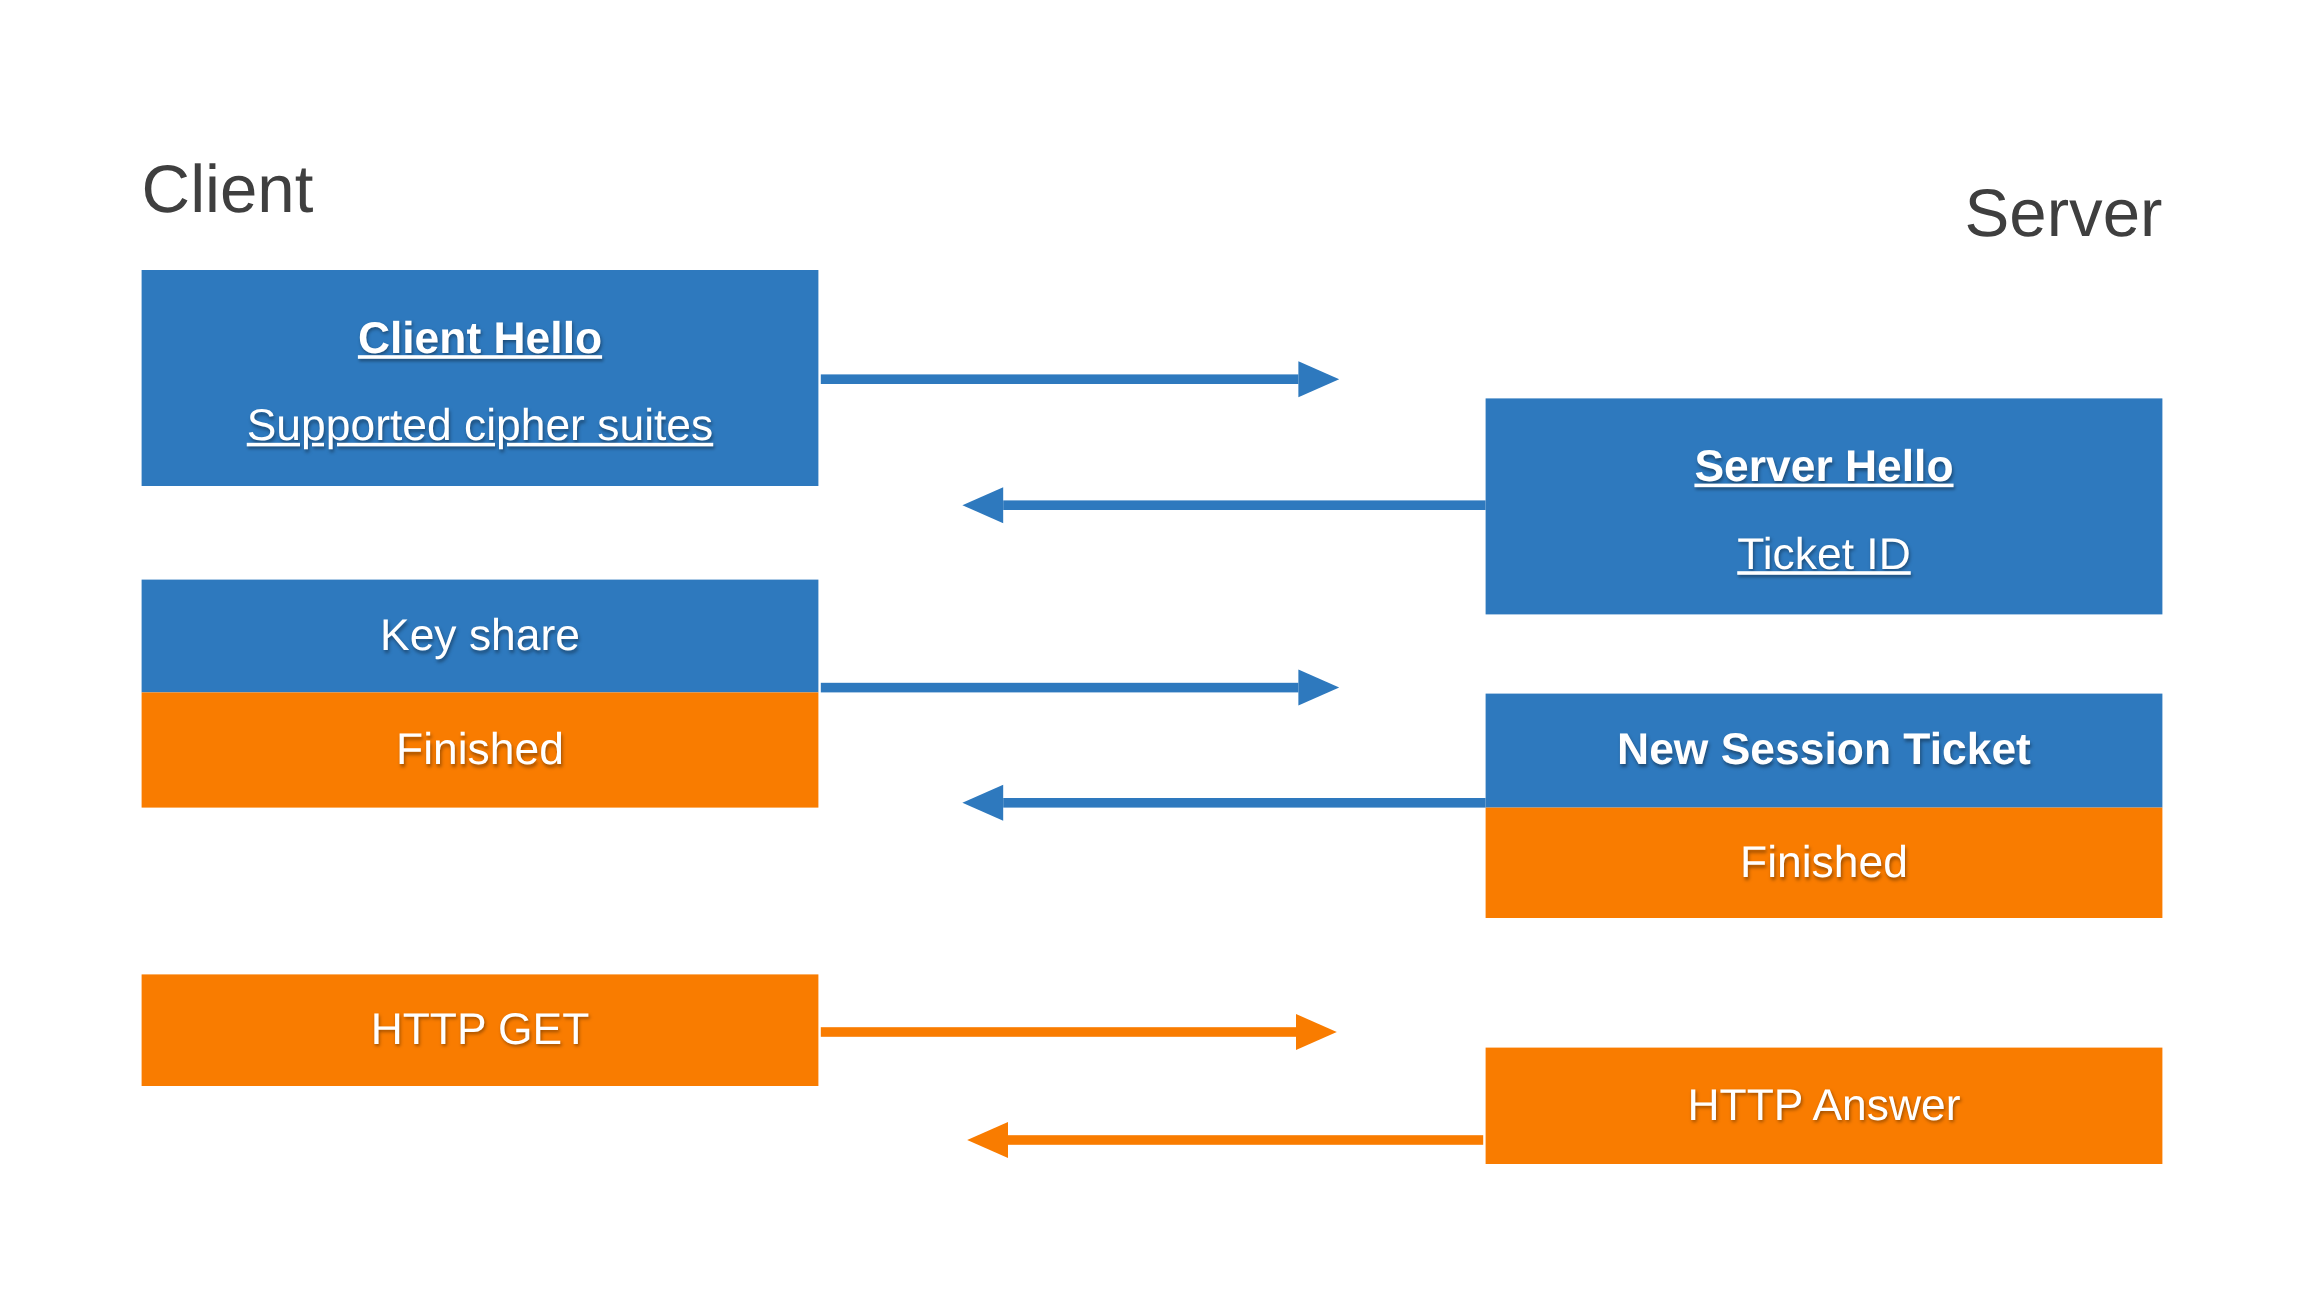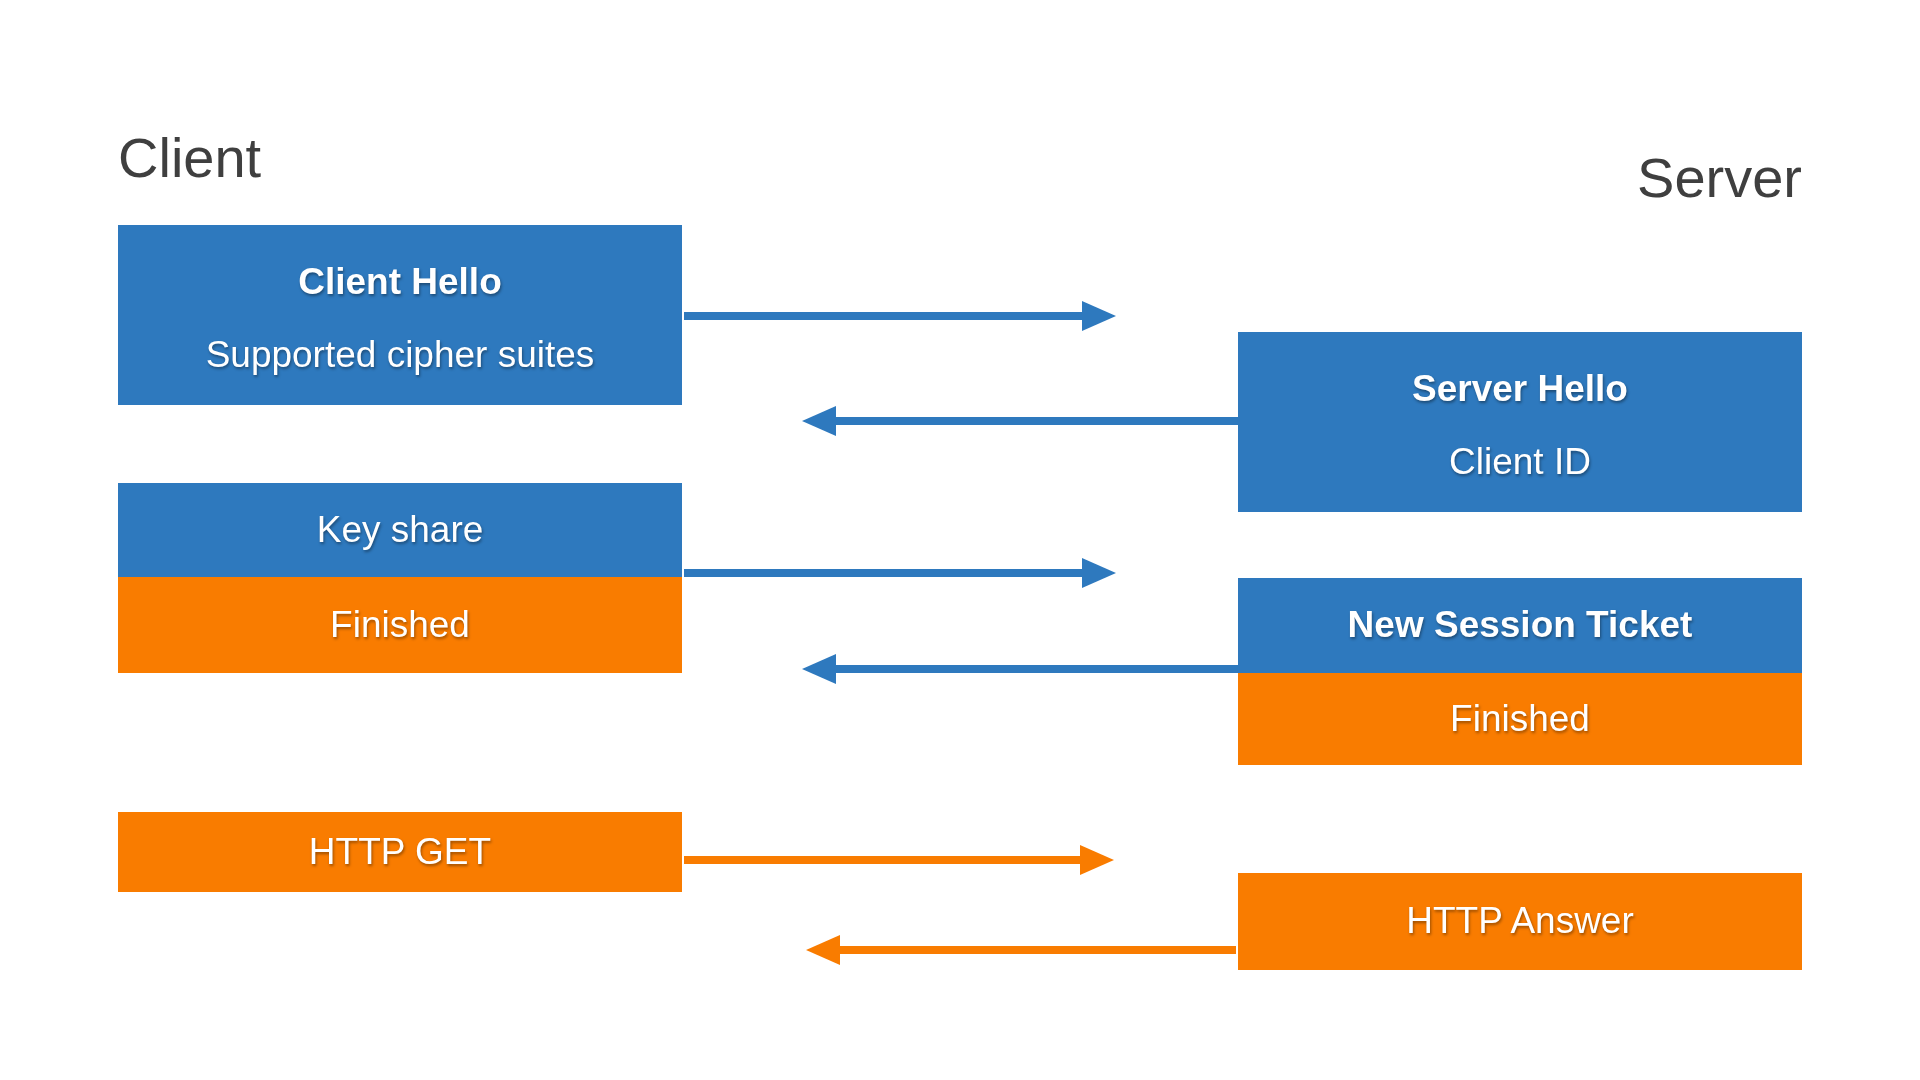--- a/index.html
+++ b/index.html
@@ -15,21 +15,21 @@
   .actor-label{
     position:absolute;top:124px;font-size:56px;color:var(--c-actor);line-height:1.2;
   }
   .actor-client{left:118px;}
   .actor-server{right:118px;margin-top:20px;}
   .msg-box{
     position:absolute;width:564px;display:flex;flex-direction:column;
     align-items:center;justify-content:center;box-sizing:border-box;
     color:#ffffff;text-align:center;
   }
-  .msg-box.two-line{gap:30px;padding-top:8px;}
+  .msg-box.two-line{gap:30px;padding-top:8px;text-decoration:underline;}
   .blue-fill{background:var(--c-blue);}
   .orange-fill{background:var(--c-orange);}
   .col-left{left:118px;}
   .col-right{left:1238px;}
   .box-title{font-size:37px;font-weight:700;line-height:1.15;text-shadow:1px 2px 3px rgba(0,0,0,0.38);}
   .box-sub,.box-label{font-size:37px;font-weight:400;line-height:1.15;text-shadow:1px 2px 3px rgba(0,0,0,0.38);}
   .box-label.bold{font-weight:700;}
   .arrow{position:absolute;height:8px;background:currentColor;}
   .arrow.blue{color:var(--c-blue);}
   .arrow.orange{color:var(--c-orange);}
@@ -52,41 +52,41 @@
   <div class="actor-label actor-server">Server</div>
 
   <div class="msg-box two-line blue-fill col-left" style="top:225px;height:180px;">
     <div class="box-title">Client Hello</div>
     <div class="box-sub">Supported cipher suites</div>
   </div>
   <div class="arrow right blue" style="left:684px;top:312px;width:398px;"></div>
 
   <div class="msg-box two-line blue-fill col-right" style="top:332px;height:180px;">
     <div class="box-title">Server Hello</div>
-    <div class="box-sub">Client ID</div>
+    <div class="box-sub">Ticket ID</div>
   </div>
   <div class="arrow left blue" style="left:836px;top:417px;width:402px;"></div>
 
   <div class="msg-box blue-fill col-left" style="top:483px;height:94px;">
     <div class="box-label">Key share</div>
   </div>
   <div class="msg-box orange-fill col-left" style="top:577px;height:96px;">
     <div class="box-label">Finished</div>
   </div>
   <div class="arrow right blue" style="left:684px;top:569px;width:398px;"></div>
 
   <div class="msg-box blue-fill col-right" style="top:578px;height:95px;">
     <div class="box-label bold">New Session Ticket</div>
   </div>
   <div class="msg-box orange-fill col-right" style="top:673px;height:92px;">
     <div class="box-label">Finished</div>
   </div>
   <div class="arrow left blue" style="left:836px;top:665px;width:402px;"></div>
 
-  <div class="msg-box orange-fill col-left" style="top:812px;height:80px;">
+  <div class="msg-box orange-fill col-left" style="top:812px;height:93px;">
     <div class="box-label">HTTP GET</div>
   </div>
   <div class="arrow right orange" style="left:684px;top:856px;width:396px;"></div>
 
   <div class="msg-box orange-fill col-right" style="top:873px;height:97px;">
     <div class="box-label">HTTP Answer</div>
   </div>
   <div class="arrow left orange" style="left:840px;top:946px;width:396px;"></div>
 
 </div>

